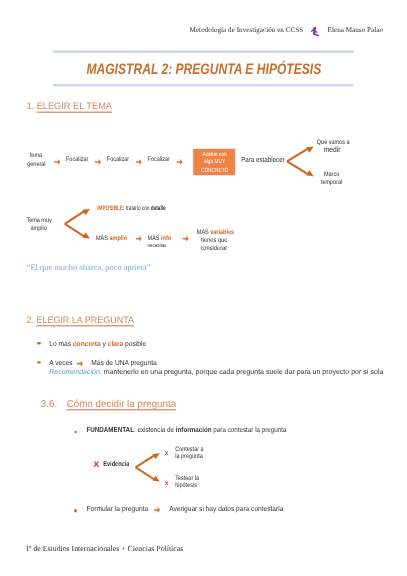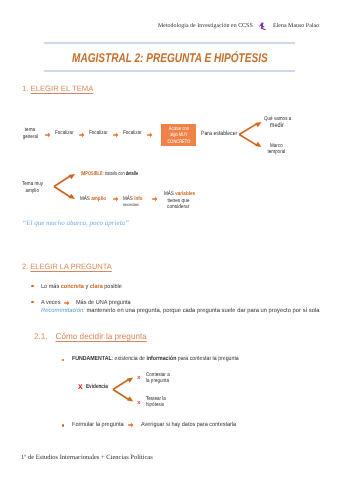--- a/index.html
+++ b/index.html
@@ -16,21 +16,21 @@
   .sec{position:absolute;font-size:7.8px;color:#d8875a;white-space:nowrap;}
   .sec .u{text-decoration:underline;text-underline-offset:1.8px;text-decoration-thickness:.55px;}
   .sub{position:absolute;font-size:8.4px;color:#d8875a;white-space:nowrap;transform-origin:0 0;transform:scaleX(.975);}
   .sub .u{text-decoration:underline;text-underline-offset:1.8px;text-decoration-thickness:.55px;}
   .dg{position:absolute;font-size:5.4px;color:#2e2e2e;white-space:nowrap;
       transform-origin:0 0;transform:scaleX(.85);}
   .sarr{position:absolute;}
   .obox{position:absolute;background:#ef8247;color:#fff;font-size:5.0px;
         text-align:center;line-height:6.9px;padding-top:1.9px;box-sizing:border-box;}
   .obox>div{transform:scaleX(.8);}
-  .quote{position:absolute;font-family:"Liberation Serif",serif;font-style:italic;
+  .quote{position:absolute;font-family:"Liberation Serif",serif;
          font-size:7.0px;color:#77a9dd;white-space:nowrap;}
   .bt{position:absolute;font-size:6.0px;color:#333;white-space:nowrap;
       transform-origin:0 0;transform:scaleX(.925);}
   .bul{position:absolute;background:#cd6a22;width:2.3px;height:2.3px;border-radius:50%;}
   .or{color:#cd6a22;}
   .bl{color:#5b9bd5;}
   .bo{font-weight:700;}
   .foot{position:absolute;font-family:"Liberation Serif",serif;font-size:6.5px;color:#2d2d2d;
         white-space:nowrap;}
 </style>
@@ -144,21 +144,21 @@
   <svg class="sarr" style="left:63.6px;top:300.2px;" width="5.6" height="6" viewBox="0 0 11 12">
       <path d="M0.3 4.6 H6.4 V1.0 L10.8 6 L6.4 11 V7.4 H0.3 Z" fill="#e8702a"></path>
     </svg>
   <div class="bt" style="left:76.4px;top:300.1px;">Más de UNA pregunta</div>
   <div class="bt" style="left:40.7px;top:307.6px;transform:scaleX(.972);">
     <span class="bl" style="font-style:italic;">Recomendación:</span>
     <span>mantenerlo en una pregunta, porque cada pregunta suele dar para un proyecto por sí sola</span>
   </div>
 
   <div class="sub" style="left:34.1px;top:331.2px;">
-    <span>2.1.</span>
+    <span>3.6.</span>
     <span class="u" style="margin-left:5.8px;">Cómo decidir la pregunta</span>
   </div>
 
   <div class="bul" style="left:61.9px;top:358.9px;"></div>
   <div class="bt" style="left:72.4px;top:356.1px;transform:scaleX(.87);">
     <span class="bo">FUNDAMENTAL</span><span>: existencia de </span><span class="bo">información</span><span> para contestar la pregunta</span>
   </div>
 
   <div class="a" style="left:77.6px;top:387.8px;color:#ee1111;font-size:6.8px;font-weight:700;line-height:0;transform-origin:0 0;transform:scaleX(1.03);">X</div>
   <div class="bt" style="left:85.8px;top:384.4px;transform:scaleX(.78);font-weight:600;">Evidencia</div>

